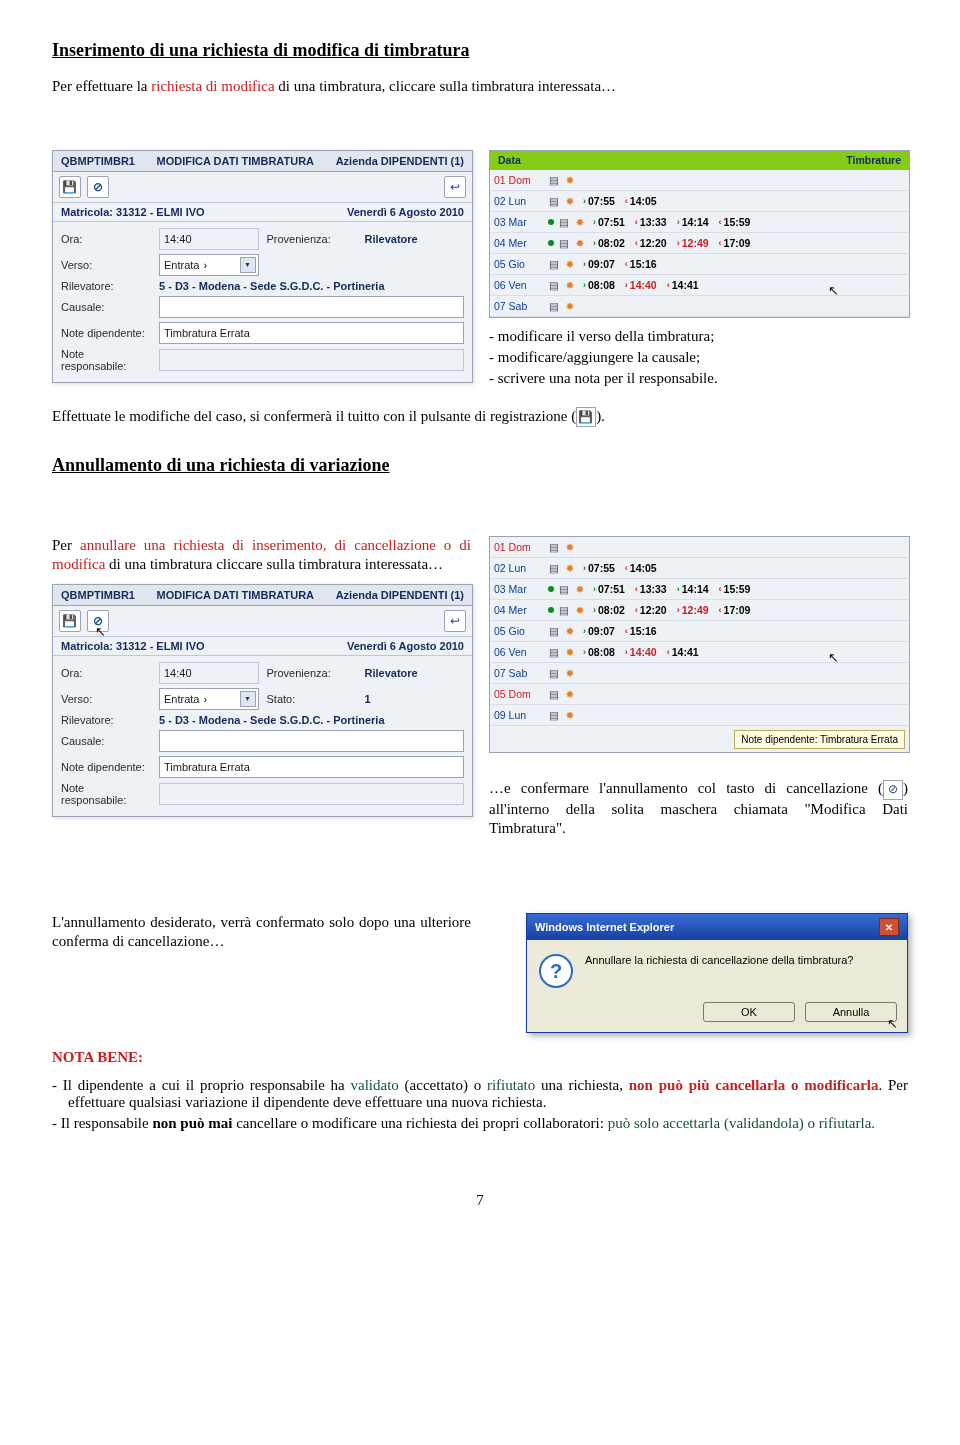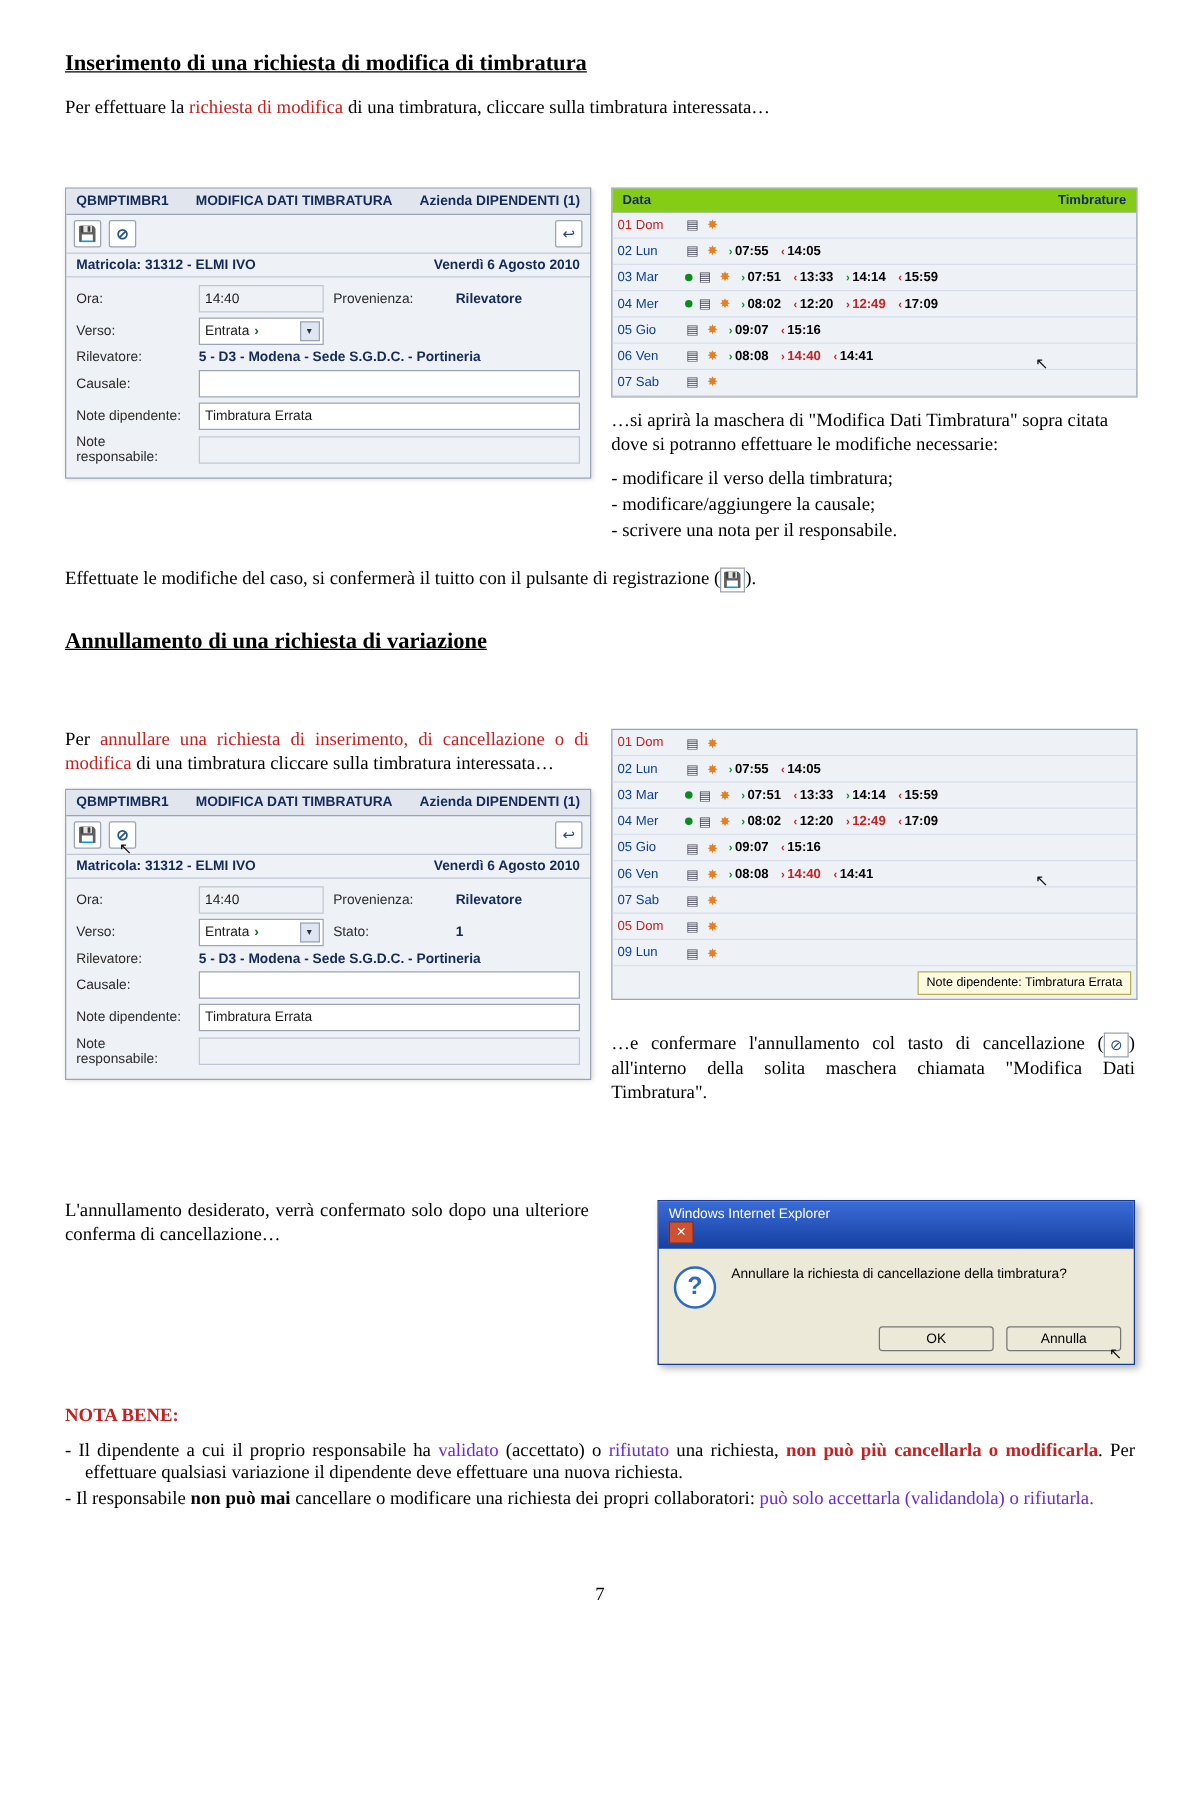--- a/index.html
+++ b/index.html
@@ -13,21 +13,21 @@
     box-sizing: border-box;
   }
   h2.section-title {
     font-size: 18px;
     font-weight: bold;
     text-decoration: underline;
     margin: 0 0 16px 0;
   }
   p { margin: 0 0 10px 0; line-height: 1.25; text-align: justify; }
   .red { color: #c62121; }
-  .blue { color: #6d28d9; }
+  .blue { color: #14532d; }
   .twocol { display: flex; gap: 18px; align-items: flex-start; margin-bottom: 12px;}
   .col-left, .col-right { flex: 1; margin-top: 44px; }
 
   
   .panel {
     border: 1px solid #9aa4b4;
     background: #eef1f6;
     font-family: Arial, Helvetica, sans-serif;
     font-size: 11px;
     color: #1a1a1a;
@@ -161,23 +161,22 @@
     width: 380px;
     font-family: Tahoma, Arial, sans-serif;
     font-size: 11px;
     border: 1px solid #163a9a;
     box-shadow: 3px 3px 6px rgba(0,0,0,.3);
     background:#ece9d8;
   }
   .win-title {
     background: linear-gradient(#3a6cd6,#1640a1);
     color:#fff; padding:4px 8px;
-    display:flex; justify-content:space-between; align-items:flex-start;
-    font-weight:normal;
-    flex-direction:column;
+    display:flex; justify-content:space-between; align-items:center;
+    font-weight:bold;
   }
   .win-title .x {
     width:18px; height:16px; background:#d05030;
     border:1px solid #7a2a16; color:#fff;
     display:flex; align-items:center; justify-content:center;
     font-size:10px;
   }
   .win-body {
     display:flex; padding:14px 12px; gap:12px; align-items:flex-start;
   }
@@ -369,23 +368,20 @@
           </span>
           <span class="cursor-ptr" style="right: 70px; top: 8px;">↖</span>
         </div>
         <div class="timbr-row">
           <span class="day">07 Sab</span>
           <span class="doc-icon">▤</span>
           <span class="sun-icon">✸</span>
         </div>
       </div>
 
-    <p style="text-align:left;">
-      <span>…si aprirà la maschera di "Modifica Dati Timbratura" sopra citata dove si potranno effettuare le modifiche necessarie:</span>
-    </p>
     <ul class="dash" id="bullets1">
         <li>modificare il verso della timbratura;</li>
         <li>modificare/aggiungere la causale;</li>
         <li>scrivere una nota per il responsabile.</li>
       </ul>
   </div>
 </div>
 
 <p>
   <span>Effettuate le modifiche del caso, si confermerà il tuitto con il pulsante di registrazione (</span><span class="inline-icon">💾</span><span>).</span>
@@ -590,21 +586,21 @@
         <div class="win-btn">OK</div>
         <div class="win-btn">
           <span>Annulla</span>
           <span class="cursor-ptr" style="right:-2px; bottom:-10px;">↖</span>
         </div>
       </div>
     </div>
   </div>
 </div>
 
-<p style="margin-top:32px;">
+<p style="margin-top:15px;">
   <span class="red" style="font-weight:bold;">NOTA BENE:</span>
 </p>
 <ul class="dash">
   <li>
     <span>Il dipendente a cui il proprio responsabile ha </span><span class="blue">validato</span><span> (accettato) o </span><span class="blue">rifiutato</span><span> una richiesta, </span><span class="red" style="font-weight:bold;">non può più cancellarla o modificarla</span><span>. Per effettuare qualsiasi variazione il dipendente deve effettuare una nuova richiesta.</span>
   </li>
   <li>
     <span>Il responsabile </span><b>non può mai</b><span> cancellare o modificare una richiesta dei propri collaboratori: </span><span class="blue">può solo accettarla (validandola) o rifiutarla.</span>
   </li>
 </ul>

